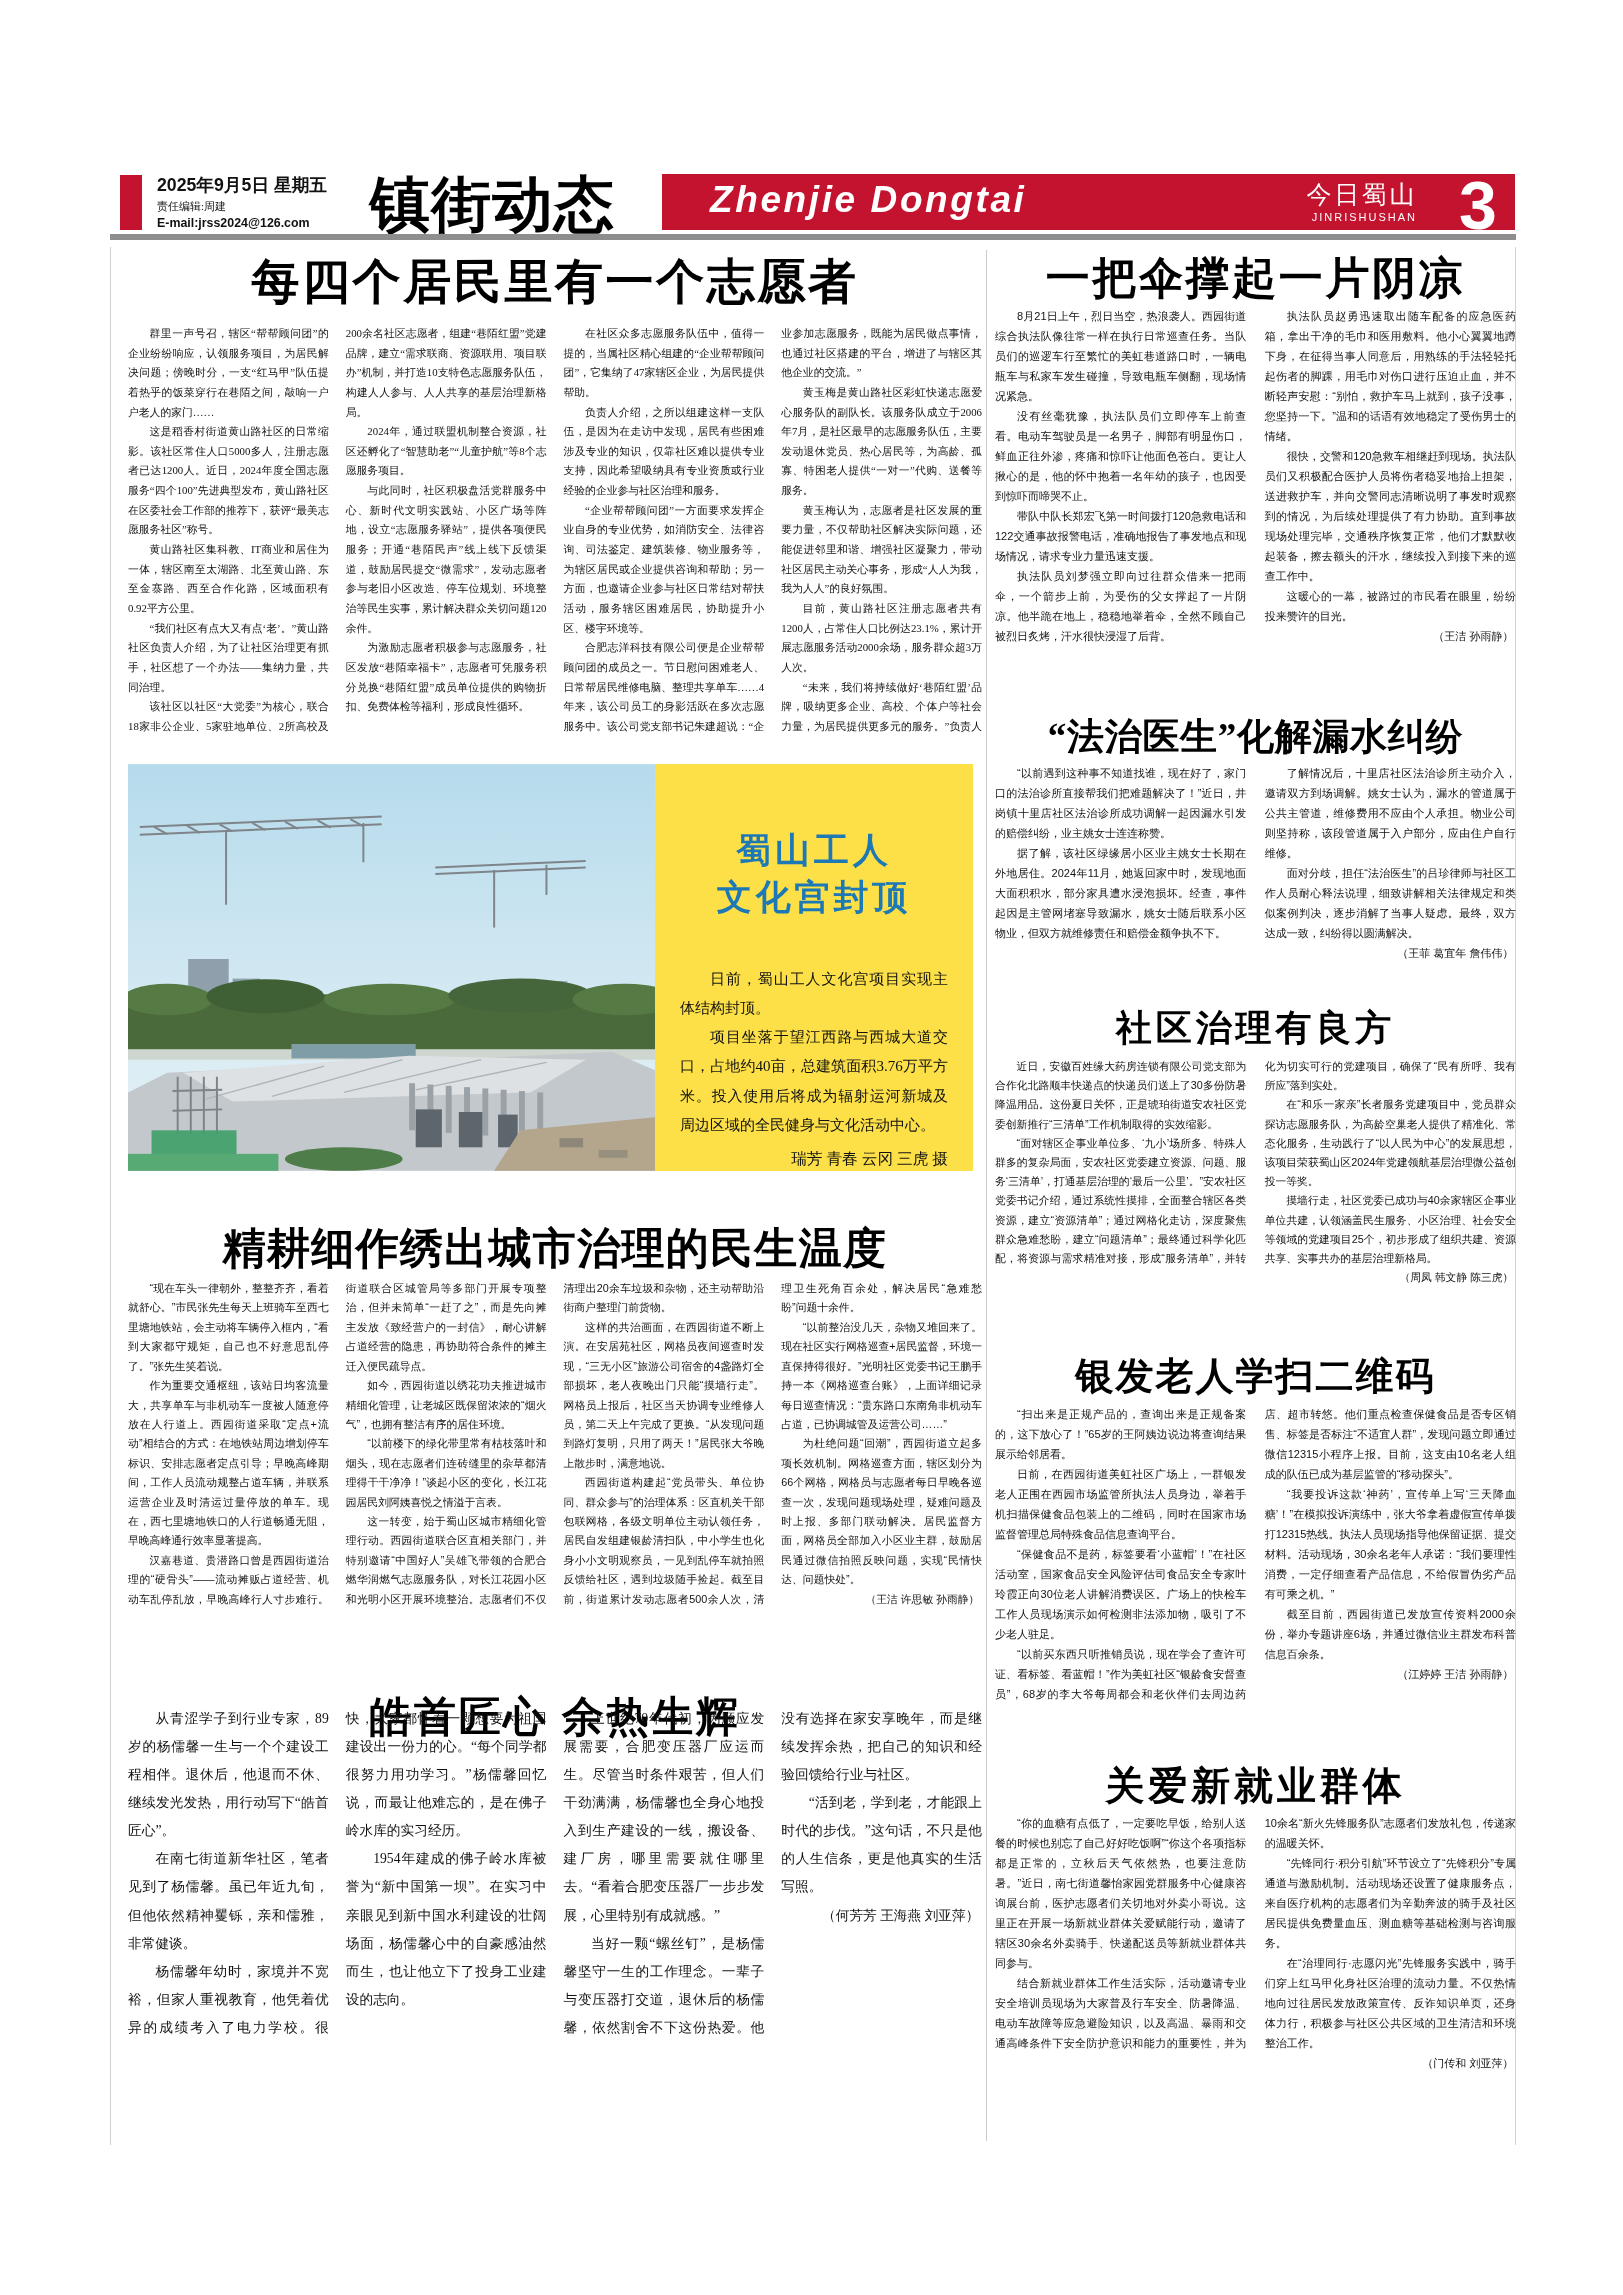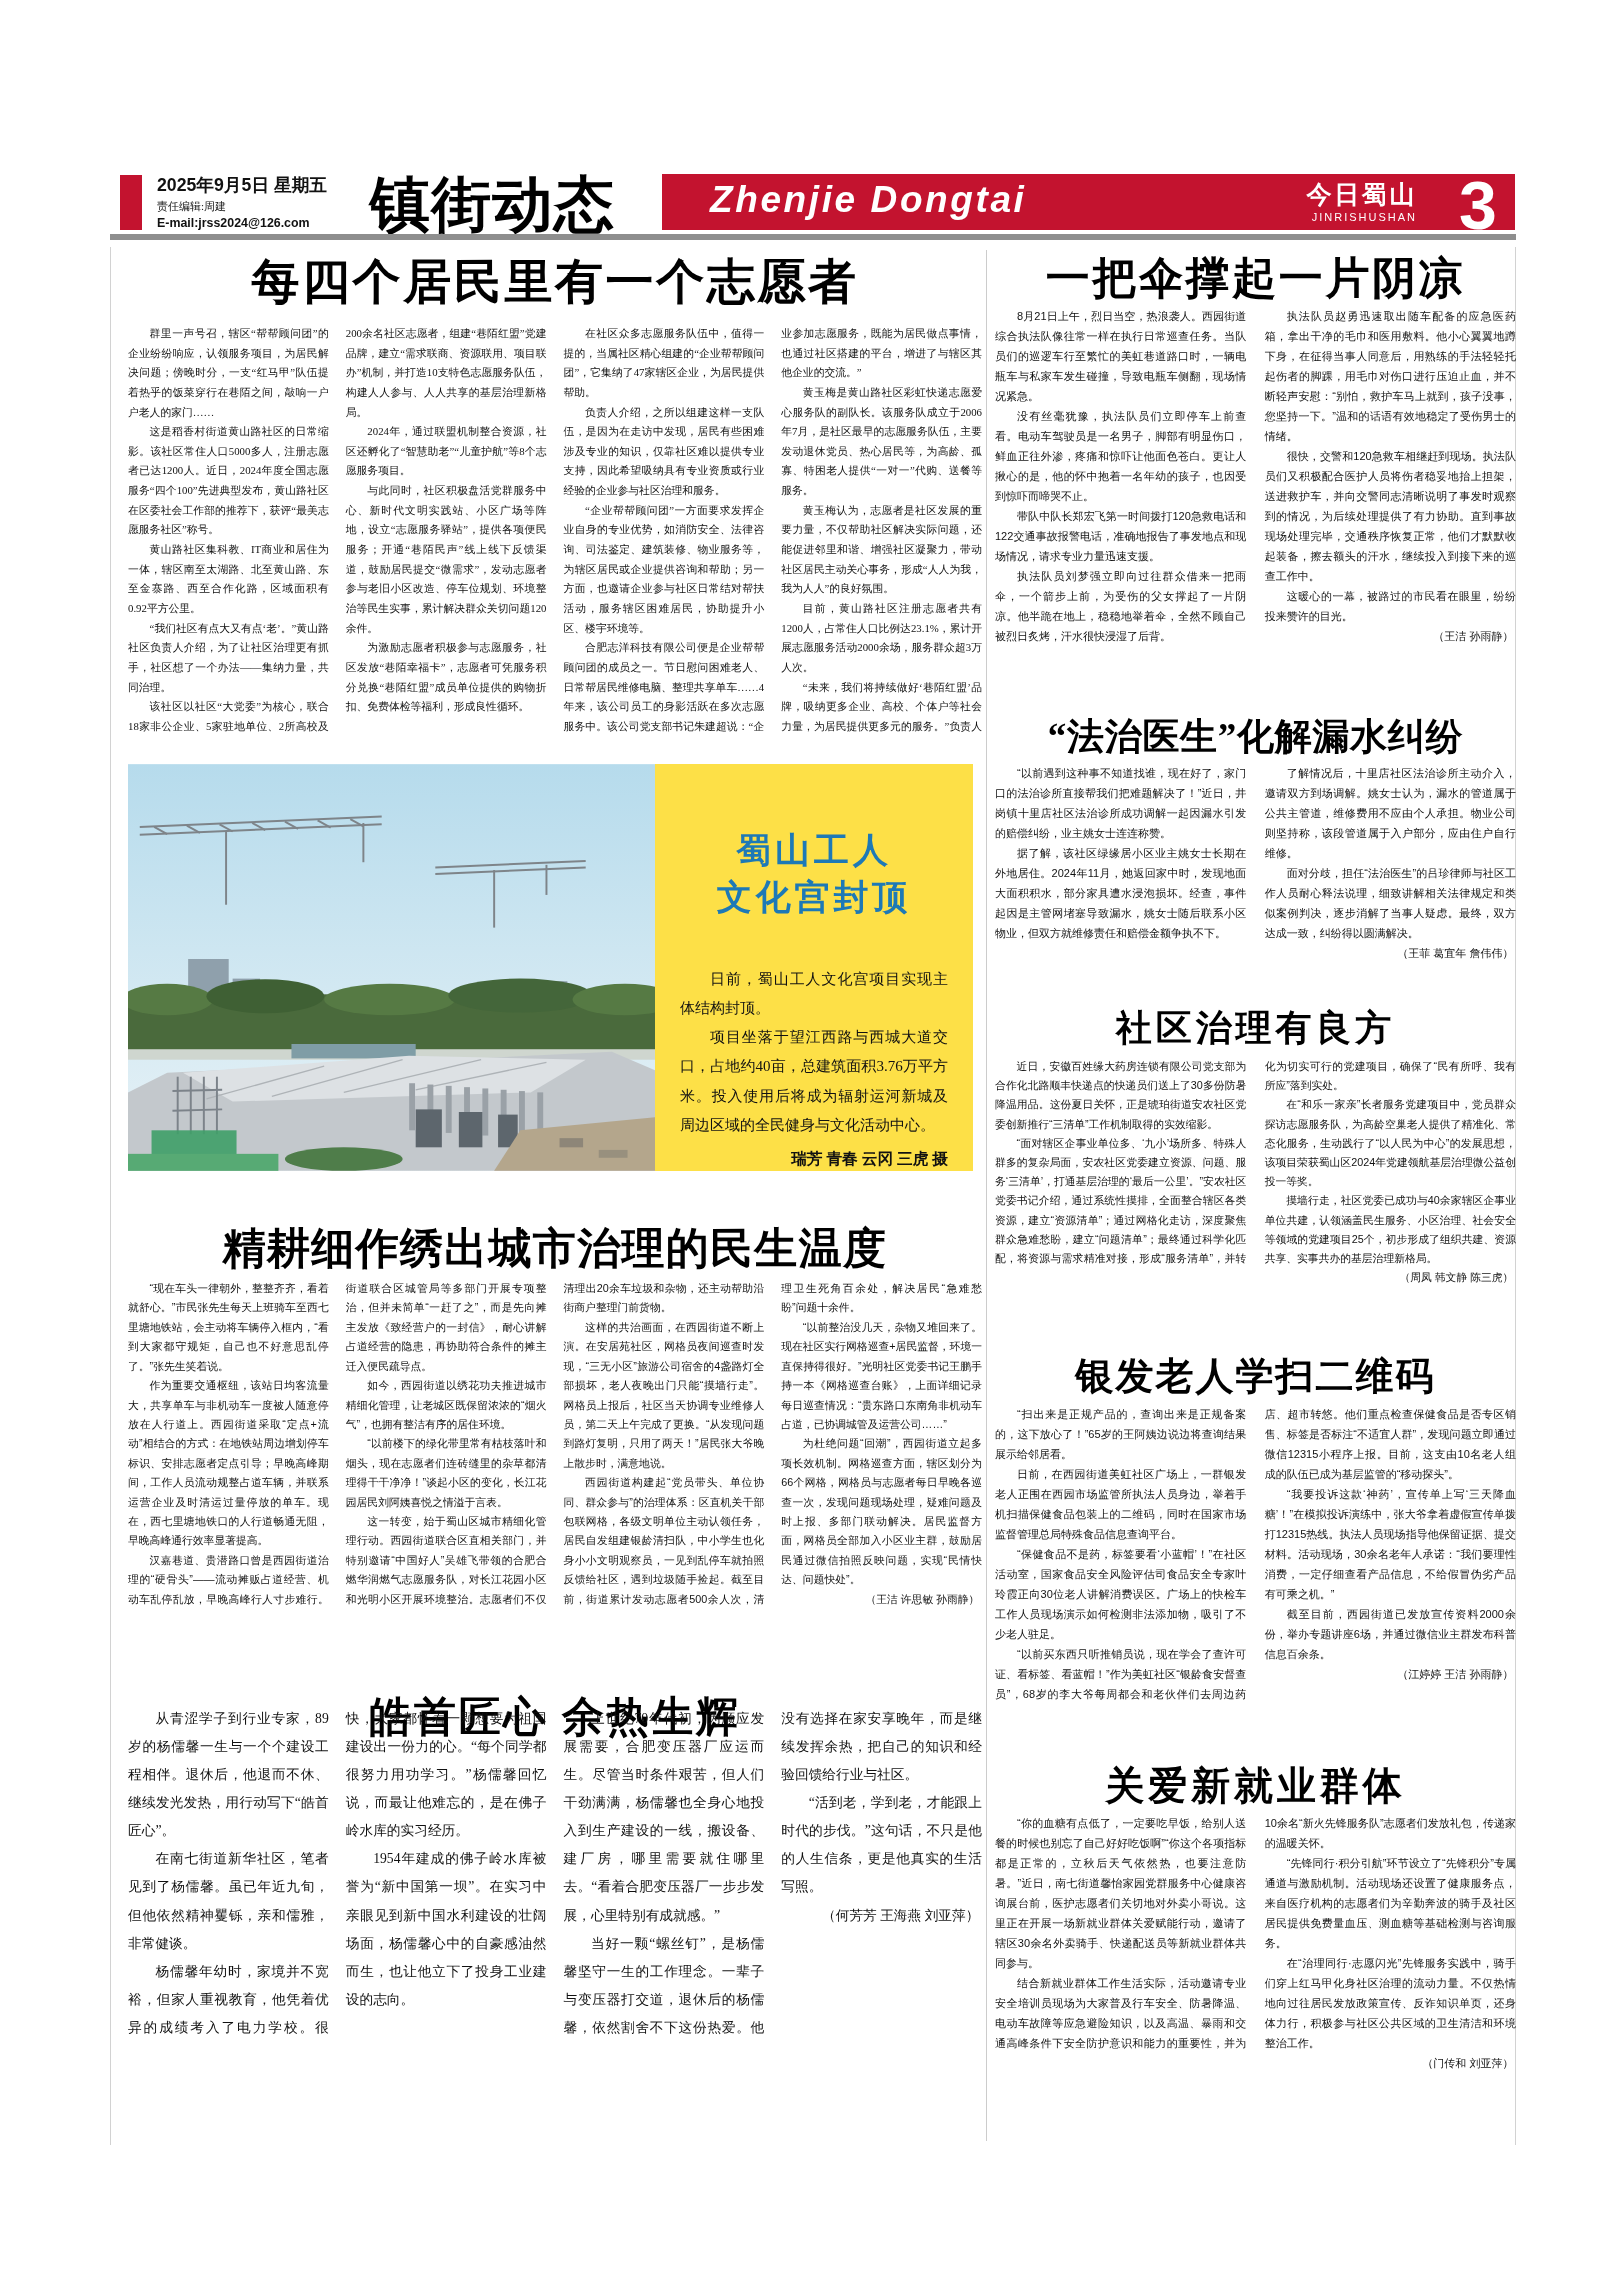--- a/index.html
+++ b/index.html
@@ -12,21 +12,21 @@
   .date-block{left:157px;top:174px;width:216px;line-height:1.25;}
   .date-line{font-family:"Liberation Sans","DejaVu Sans",sans-serif;font-weight:bold;font-size:17.7px;}
   .editor-line{font-size:11px;margin-top:3.9px;}
   .email-line{font-family:"Liberation Sans","DejaVu Sans",sans-serif;font-weight:bold;font-size:12.4px;margin-top:2.6px;}
   .section-title{left:370px;top:165px;width:288px;font-family:"Liberation Sans","DejaVu Sans",sans-serif;
       font-weight:900;font-size:60px;letter-spacing:1.3px;color:#000;}
   .banner{left:662px;top:174px;width:853px;height:56px;color:#fff;}
   .banner-pinyin{position:absolute;left:48px;top:5.2px;font-family:"Liberation Sans","DejaVu Sans",sans-serif;
       font-weight:900;font-style:italic;font-size:37px;letter-spacing:2.6px;}
   .masthead{position:absolute;right:98px;top:3.9px;text-align:right;}
-  .masthead-cn{font-size:25px;font-weight:bold;letter-spacing:2.6px;}
+  .masthead-cn{font-size:25px;font-weight:normal;letter-spacing:2.6px;}
   .masthead-en{font-size:11px;letter-spacing:2px;font-family:"Liberation Sans","DejaVu Sans",sans-serif;}
   .pagenum{position:absolute;right:18.3px;top:-7.9px;font-family:"Liberation Sans","DejaVu Sans",sans-serif;
       font-weight:900;font-size:68px;}
   .header-rule{left:110px;top:234px;width:1406px;height:5.9px;background:#8e8e8e;}
   .edge{width:0.7px;background:#d2d2d2;top:247px;height:1898px;}
   .edge-l{left:110px;} .edge-r{left:1515px;}
   .vdivider{left:986px;top:250px;width:0.7px;height:1891px;background:#cccccc;}
   
   .hl{font-weight:900;text-align:center;color:#000;}
   .hl-sans{font-family:"Liberation Sans","DejaVu Sans",sans-serif;}
@@ -43,21 +43,21 @@
   .bot-body{left:128px;top:1705px;width:854px;height:432px;font-size:13.7px;line-height:2.05;}
   .r-body{left:995px;width:521px;font-size:11px;line-height:1.82;
       font-family:"Liberation Sans","DejaVu Sans",sans-serif;}
   
   .photo{left:128px;top:764px;width:527px;height:407px;overflow:hidden;}
   .caption-box{left:655px;top:764px;width:318px;height:407px;background:#fde047;}
   .caption-title{margin-top:63px;text-align:center;color:#1d79b6;font-weight:bold;font-size:35px;
       line-height:1.35;letter-spacing:3.9px;}
   .caption-body{margin:43px 25px 0 25px;font-size:15px;line-height:1.95;text-align:justify;}
   .caption-body p{margin:0;text-indent:2em;}
-  .credit{margin:9.2px 25px 0 0;text-align:right;font-weight:bold;font-size:15.7px;}
+  .credit{margin:9.2px 25px 0 0;text-align:right;font-weight:normal;font-size:15.7px;}
 </style>
 </head>
 <body>
 
 <div class="page">
 
   <div class="abs red red-square"></div>
   <div class="abs date-block">
     <div class="date-line">2025年9月5日 星期五</div>
     <div class="editor-line">责任编辑:周建</div>

